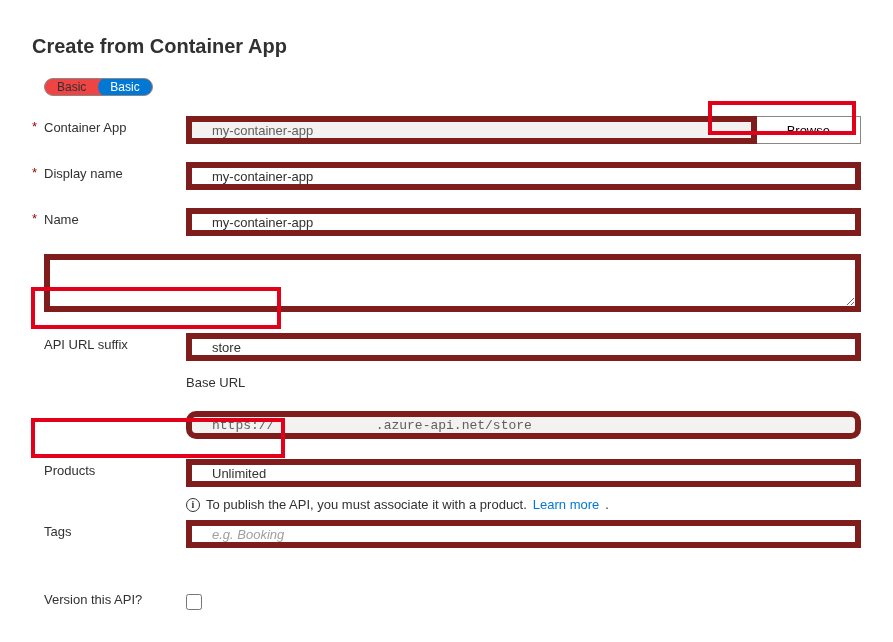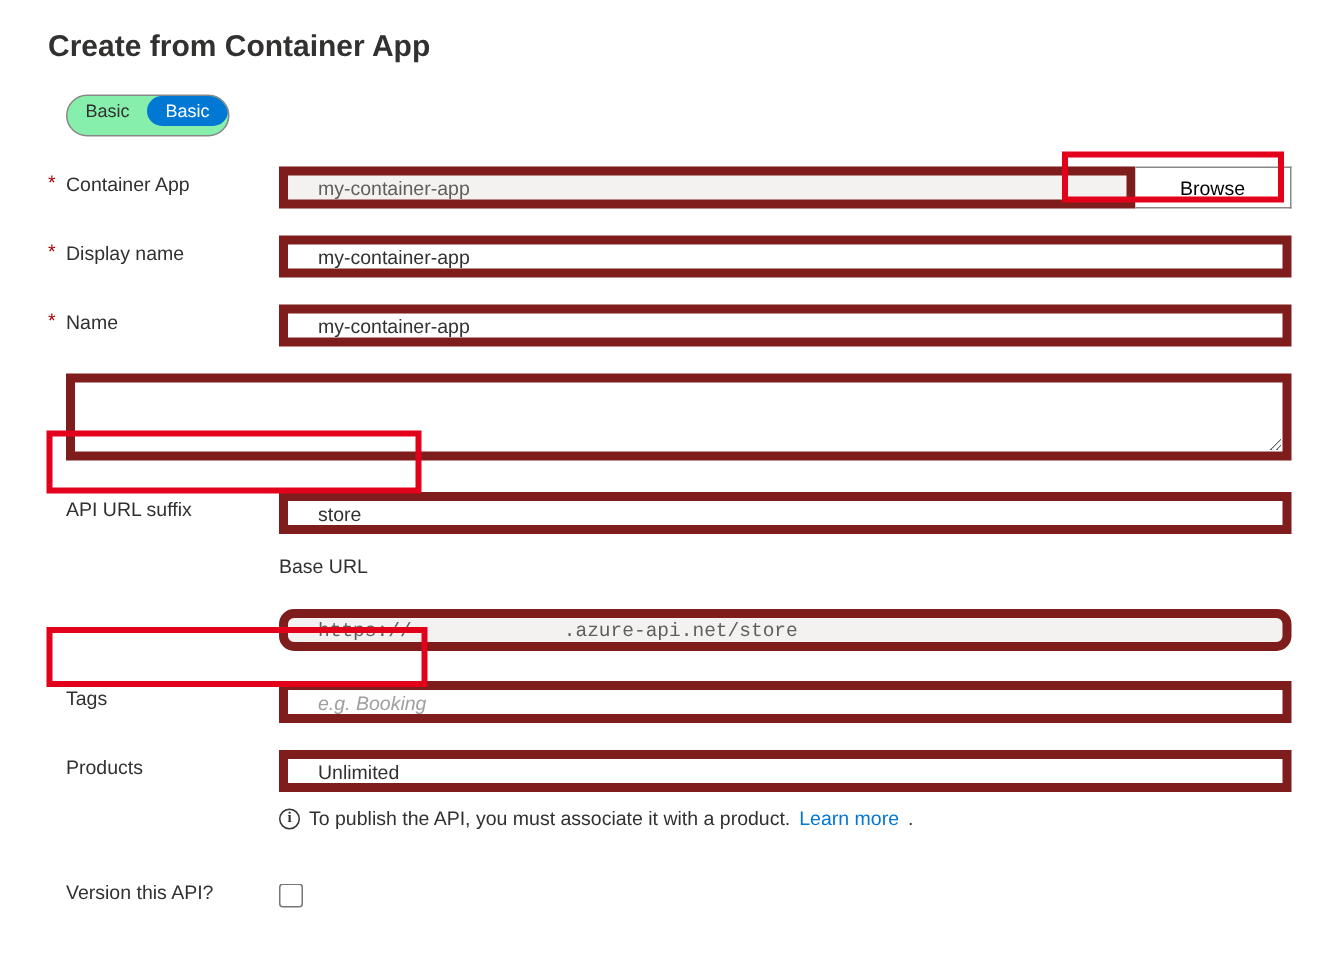--- a/index.html
+++ b/index.html
@@ -11,34 +11,34 @@
     color: #323130;
     background: #fff;
     width: 893px;
   }
   .page {
     padding: 20px 32px 24px 32px;
   }
   h1.title {
     font-size: 20px;
     font-weight: 600;
-    margin: 0 0 20px 0;
+    margin: 15px 0 20px 0;
     color: #323130;
   }
   .toggle-wrap {
     margin: 0 0 20px 12px;
   }
   .pill {
     display: inline-flex;
-    align-items: flex-start;
+    align-items: center;
     border: 1px solid #8a8886;
     border-radius: 14px;
     overflow: hidden;
-    height: 28px;
-    background: #86efac;
+    height: 18px;
+    background: #ef4444;
   }
   .pill .seg {
     padding: 0 12px;
     font-size: 12px;
     line-height: 20px;
     cursor: pointer;
   }
   .pill .seg.active {
     background: #0078d4;
     color: #fff;
@@ -194,42 +194,42 @@
     <div class="label-col">API URL suffix</div>
     <div class="field-col">
       <input class="input" value="store" style="">
       <div class="sublabel">Base URL</div>
       <input class="input readonly mono" readonly="" value="https://             .azure-api.net/store" style="">
     </div>
   </div>
 
   <div style="height:12px"></div>
 
-  <div class="form-row">
-    <div class="req"></div>
-    <div class="label-col">Tags</div>
-    <div class="field-col">
-      <input class="input" placeholder="e.g. Booking" style="">
-    </div>
-  </div>
-
   <div class="form-row tight">
     <div class="req"></div>
     <div class="label-col">Products</div>
     <div class="field-col">
       <input class="input" value="Unlimited" style="">
       <div class="helper">
         <span class="info-icon">i</span>
         <span>To publish the API, you must associate it with a product. </span>
         <a class="link">Learn more</a>
             <span>.</span>
       </div>
     </div>
   </div>
 
+  <div class="form-row">
+    <div class="req"></div>
+    <div class="label-col">Tags</div>
+    <div class="field-col">
+      <input class="input" placeholder="e.g. Booking" style="">
+    </div>
+  </div>
+
   <div style="height:22px"></div>
 
   <div class="form-row">
     <div class="req"></div>
     <div class="label-col">Version this API?</div>
     <div class="field-col">
       <input type="checkbox" class="checkbox" style="">
     </div>
   </div>
 </div>

